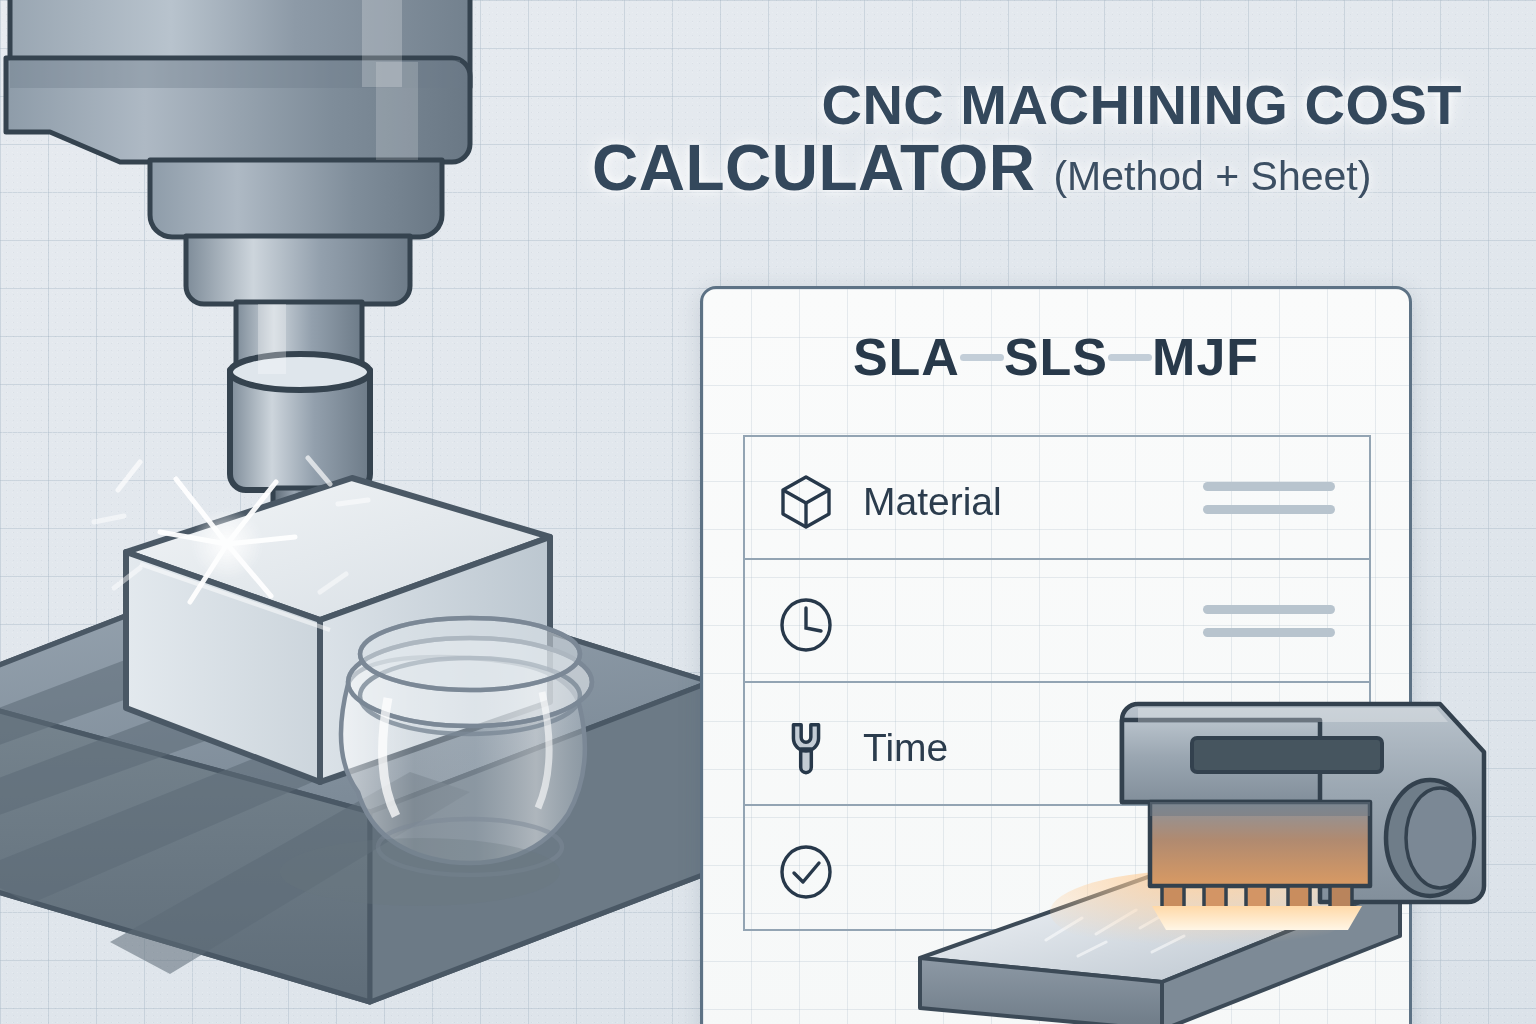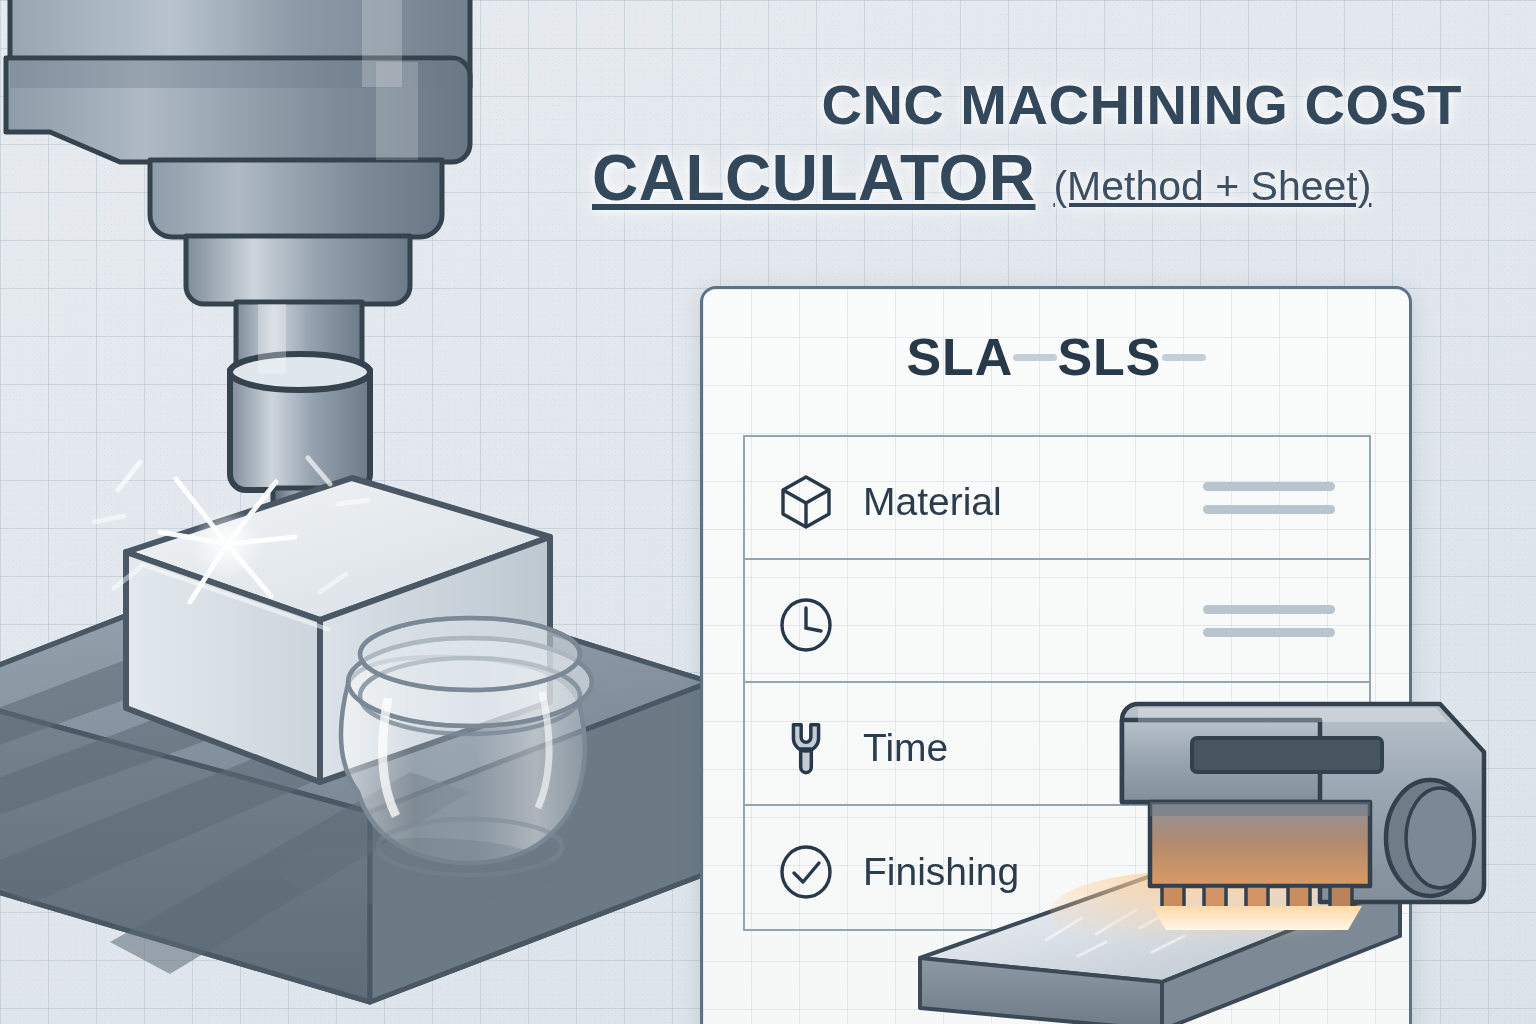--- a/index.html
+++ b/index.html
@@ -17,21 +17,21 @@
   .grain{position:absolute;inset:0;pointer-events:none;opacity:.35;
     background-image:radial-gradient(rgba(255,255,255,.6) .6px, transparent .7px),
                      radial-gradient(rgba(140,155,170,.35) .6px, transparent .7px);
     background-size:5px 5px, 7px 7px;background-position:0 0, 3px 4px;}
 
   
   .title-wrap{position:absolute;left:592px;top:78px;width:870px;}
   .t-line{color:#34485c;font-weight:700;letter-spacing:.5px;line-height:.96;
           text-shadow:0 0 10px rgba(255,255,255,.95),0 0 22px rgba(255,255,255,.8);}
   .t1{font-size:56px;text-align:right;}
-  .t2{font-size:64px;margin-top:16px;display:flex;align-items:baseline;gap:18px;text-decoration:underline;}
+  .t2{font-size:64px;margin-top:6px;display:flex;align-items:baseline;gap:18px;}
   .t-sub{font-size:41px;font-weight:400;color:#3c4f63;letter-spacing:0px;text-align:center;}
 
   
   .card{position:absolute;left:700px;top:286px;width:706px;height:760px;
         background:linear-gradient(180deg,#fafbfb 0%, #f6f8f8 100%);
         border:3px solid #5d7285;border-radius:16px;
         box-shadow:0 4px 22px rgba(70,90,110,.18);overflow:hidden;}
   .card-grid{position:absolute;inset:0;pointer-events:none;
       background:
         repeating-linear-gradient(to right, rgba(178,192,204,.30) 0 1.2px, transparent 1.2px 48px),
@@ -208,20 +208,21 @@
   </div>
 
   <div class="card">
     <div class="card-grid"></div>
 
     <div class="card-head">
       <span class="meth">SLA</span>
       <span class="dash"></span>
       <span class="meth">SLS</span>
       <span class="dash"></span>
+      <span class="meth">MJF</span>
     </div>
 
     <div class="table">
 
       <div class="row">
         <span class="ico">
           <svg viewBox="0 0 60 60" width="60" height="60" fill="none" stroke="#27384a" stroke-width="3.4" stroke-linejoin="round">
             <path d="M30 5 L53 18 L53 42 L30 55 L7 42 L7 18 Z"></path>
             <path d="M7 18 L30 31 L53 18"></path>
             <path d="M30 31 L30 55"></path>
@@ -257,21 +258,20 @@
         <span class="rlabel">Time</span>
       </div>
 
       <div class="row">
         <span class="ico">
           <svg viewBox="0 0 60 60" width="60" height="60" fill="none" stroke="#27384a" stroke-width="3.4" stroke-linecap="round" stroke-linejoin="round">
             <ellipse cx="30" cy="30" rx="24" ry="25"></ellipse>
             <path d="M18 31 L27 40 L43 21"></path>
           </svg>
         </span>
-        <span class="rlabel">Finishing</span>
       </div>
 
     </div>
   </div>
 
   <svg class="printer" viewBox="0 0 640 340">
     <defs>
       <linearGradient id="pBody" x1="0" y1="0" x2="0" y2="1">
         <stop offset="0%" stop-color="#b9c3cc"></stop>
           <stop offset="45%" stop-color="#9aa6b1"></stop>

